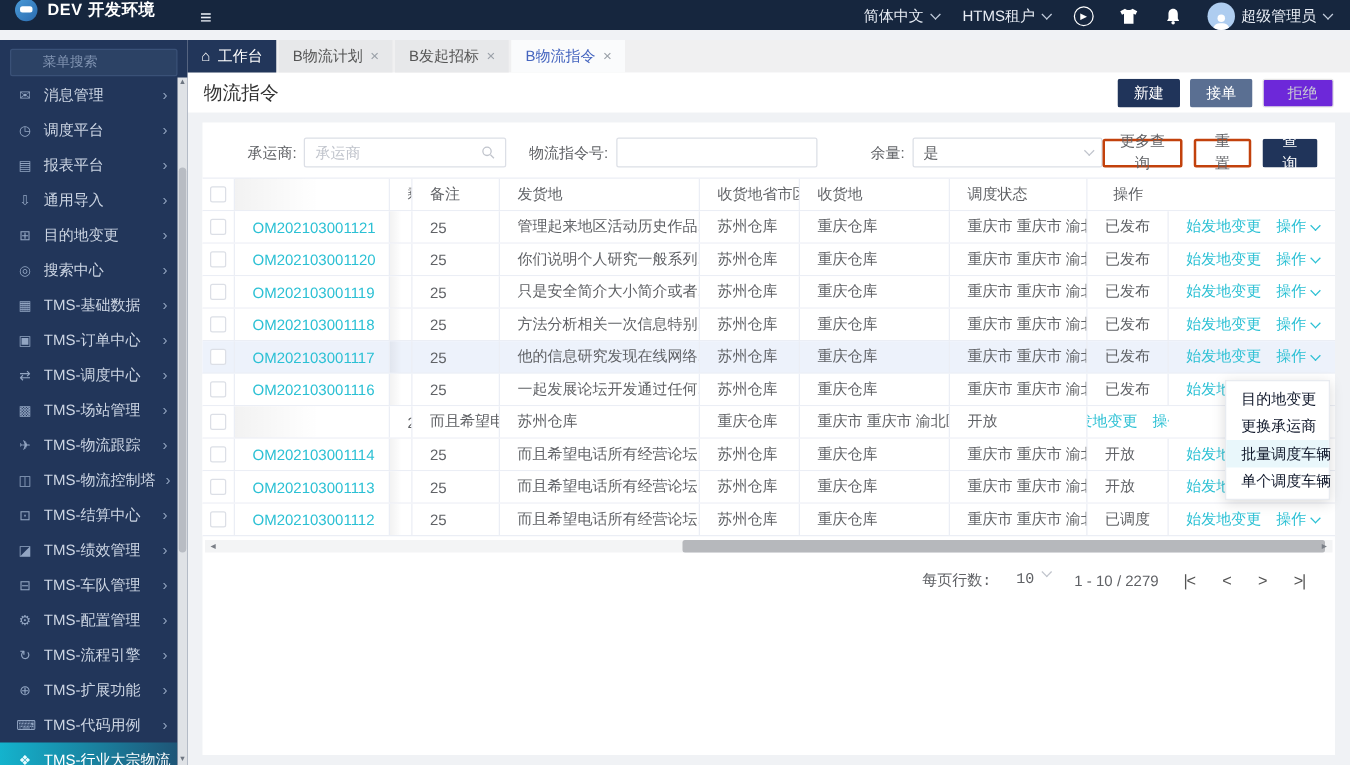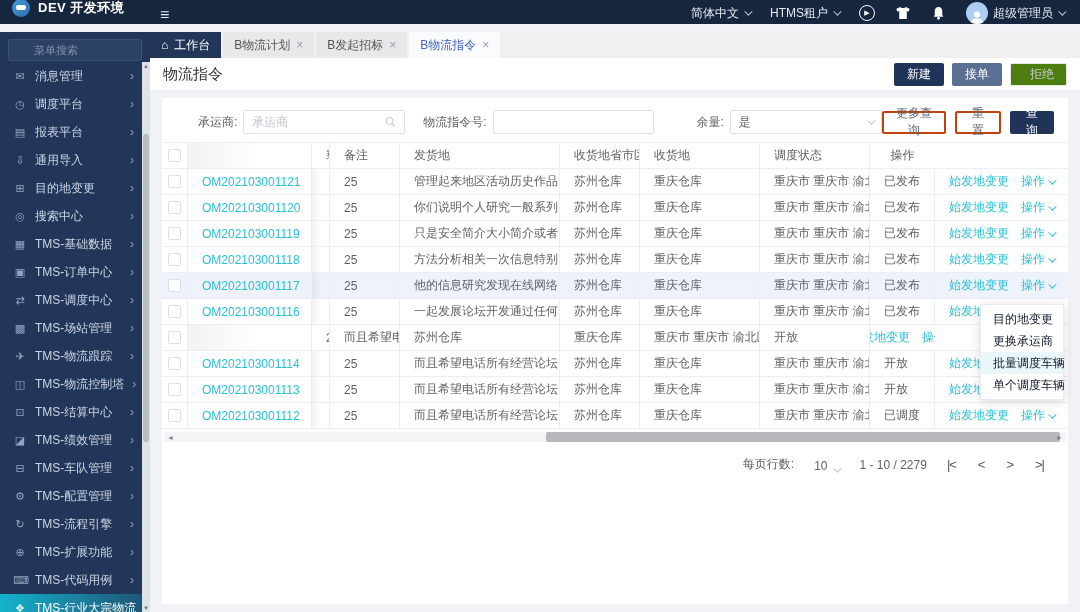--- a/index.html
+++ b/index.html
@@ -44,21 +44,21 @@
   .tab.current { background:#fafbfc; color:#4565bf; }
   .tab .close { color:#9aa0a8; font-size:12px; }
   .tab .home-icon { font-size:12px; }
 
   .pageheader { height:32px; background:#fff; display:flex; align-items:center; padding:0 13px; }
   .page-title { font-size:15px; color:#333; }
   .ph-buttons { margin-left:auto; display:flex; gap:8px; }
   .btn { height:23px; padding:0 12px; font-size:12px; border-radius:2px; border:1px solid transparent; cursor:pointer; display:flex; align-items:center; }
   .btn-primary { background:#20345a; color:#fff; }
   .btn-secondary { background:#5a6f92; color:#fff; }
-  .btn-disabled { background:#4d7c0f; border-color:#e5e5e5; color:#c9cdd3; cursor:default;padding-left:19px; }
+  .btn-disabled { background:#6d28d9; border-color:#e5e5e5; color:#c9cdd3; cursor:default;padding-left:19px; }
 
   .card { position:absolute; left:12px; top:66px; width:906px; bottom:8px; background:#fff; }
 
   
   .filters { display:flex; align-items:center; padding:12px 14px 8px 36px; color:#606266; }
   .f-label { margin-right:6px; white-space:nowrap; }
   .f-input { height:24px; border:1px solid #dcdfe6; border-radius:2px; display:flex; align-items:center; padding:0 8px; background:#fff; }
   .f-input input { border:none; outline:none; font-size:12px; color:#606266; width:100%; }
   .f-input input::placeholder { color:#c0c4cc; }
   .w-carrier { width:182px; }
@@ -85,21 +85,21 @@
   .cb { width:13px; height:13px; border:1px solid #dcdfe6; border-radius:2px; background:#fff; display:inline-block; }
 
   
   .hscroll { margin:3px 2px 0 2px; height:10px; position:relative; background:#f3f4f5; }
   .hscroll .h-arrow { position:absolute; top:0; height:10px; display:flex; align-items:center; font-size:7px; color:#7a7f87; }
   .h-arrow.left { left:3px; } .h-arrow.right { right:3px; }
   .hscroll .h-thumb { position:absolute; left:382px; width:514px; top:0; height:10px; background:#b6b8bc; border-radius:2px; }
 
   
   .pager { display:flex; align-items:center; justify-content:flex-end; gap:20px; padding:14px 24px 0 0; color:#606266; }
-  .pg-size { display:flex; align-items:flex-end; gap:6px; }
+  .pg-size { display:flex; align-items:flex-start; gap:6px;font-family:Liberation Mono, monospace; }
   .pg-nav { display:flex; align-items:center; gap:22px; color:#555; }
   .pg-btn { cursor:pointer; letter-spacing:-1px; font-size:13px; }
 
   
   .action-menu { position:absolute; left:980px; top:304px; width:84px; background:#fff; border:1px solid #e8ebf0; box-shadow:0 2px 10px rgba(0,0,0,.15); z-index:40; padding:3px 0; }
   .am-item { height:22px; display:flex; align-items:center; padding-left:12px; color:#0f172a; cursor:pointer; white-space:nowrap; }
   .am-item.hl { background:#e9f7fb; }
 </style>
 </head>
 <body>

